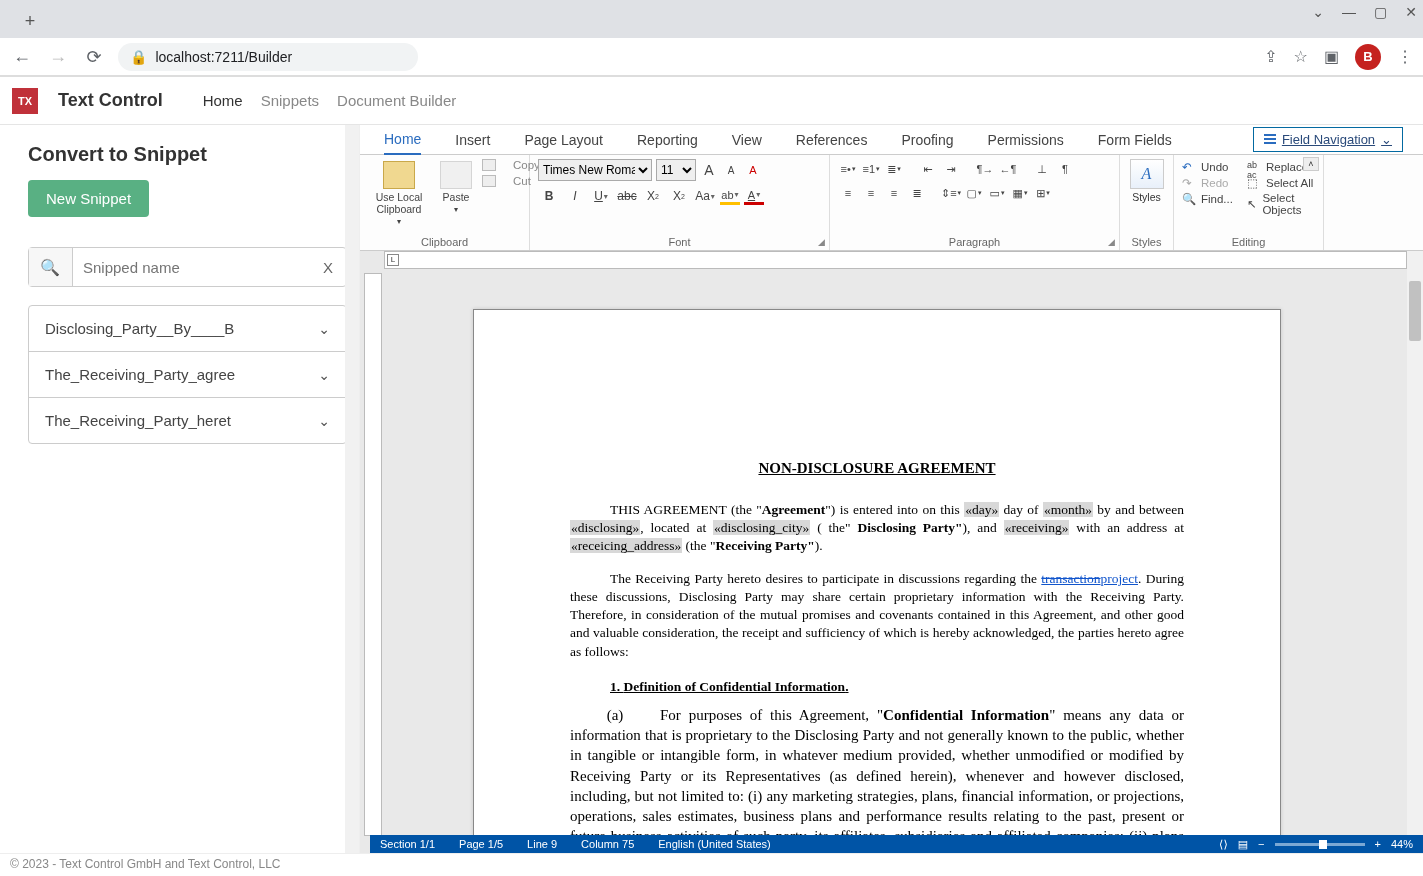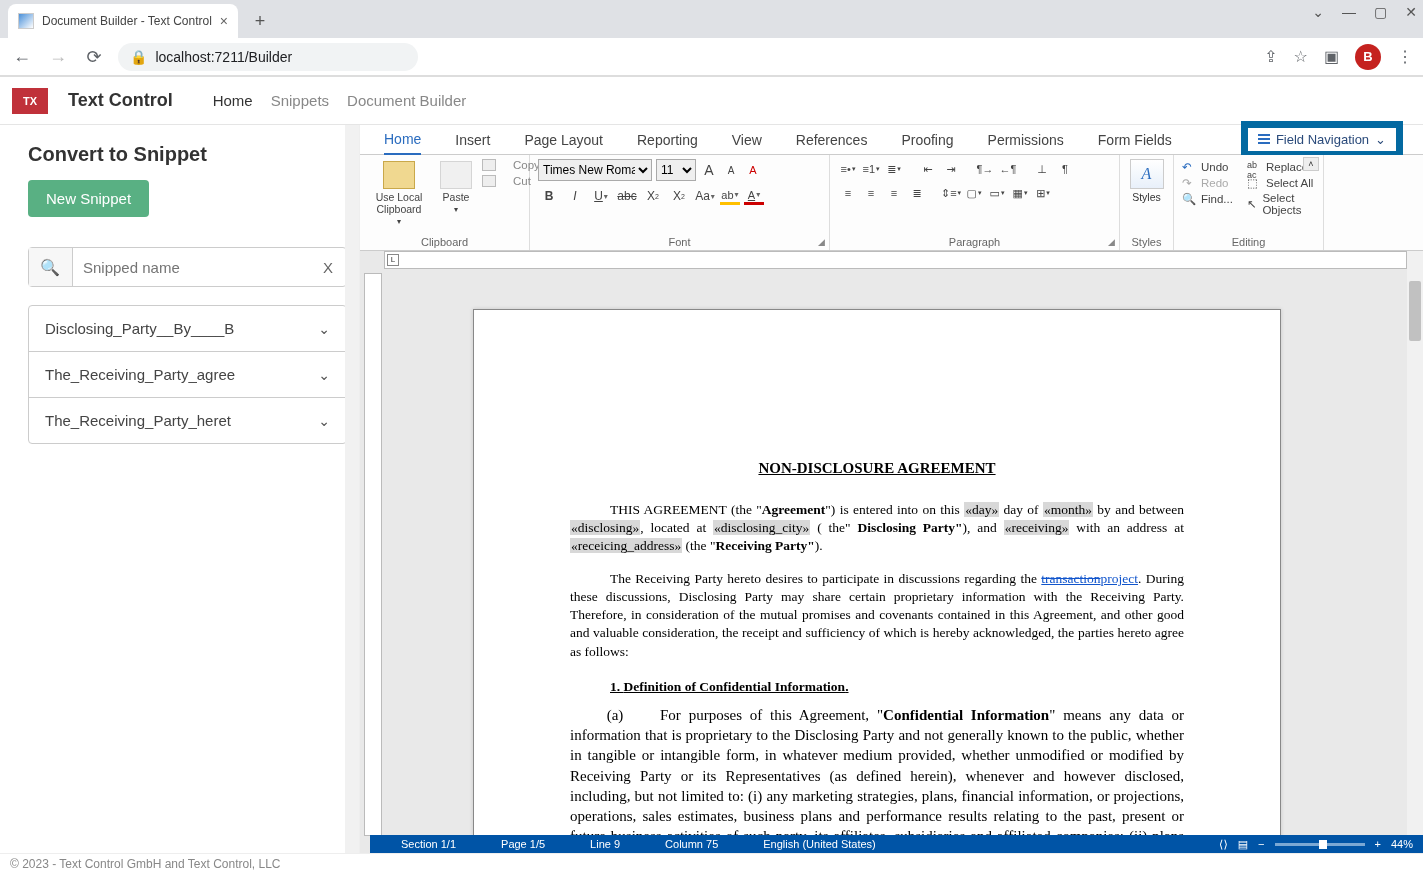--- a/index.html
+++ b/index.html
@@ -18,21 +18,21 @@
 .url-field { flex: 0 0 auto; display: flex; align-items: center; gap: 8px; height: 28px; border-radius: 14px; background: #f1f3f4; padding: 0 12px; color: #5f6368; font-size: 14px; min-width: 300px; }
 .url-field .url-text { color: #202124; }
 .right-icons { margin-left: auto; display: flex; align-items: center; gap: 16px; color: #5f6368; font-size: 16px; }
 .avatar { width: 26px; height: 26px; border-radius: 50%; background: #c5221f; color: #fff; display: flex; align-items: center; justify-content: center; font-weight: bold; font-size: 13px; }
 
 
 .win-ctrl { position: absolute; top: 4px; right: 6px; display: flex; gap: 18px; color: #555; font-size: 14px; }
 
 
 .app-header { height: 48px; display: flex; align-items: center; padding: 0 12px; gap: 20px; border-bottom: 1px solid #e5e5e5; }
-.logo { width: 36px; height: 26px; background: #c0313a; color: #fff; font-weight: bold; font-size: 11px; display: flex; align-items: center; justify-content: center; }
+.logo { width: 26px; height: 26px; background: #c0313a; color: #fff; font-weight: bold; font-size: 11px; display: flex; align-items: center; justify-content: center; }
 .brand { font-size: 18px; font-weight: 600; color: #333; }
 .nav-links { display: flex; gap: 18px; margin-left: 20px; }
 .nav-link { color: #888; font-size: 15px; }
 .nav-link.active { color: #333; }
 
 
 .main { display: flex; height: calc(876px - 38px - 38px - 48px - 23px); }
 .side-panel { width: 360px; padding: 18px 12px 18px 28px; overflow-y: auto; border-right: 1px solid #eee; position: relative; }
 .side-panel h2 { font-size: 20px; font-weight: 600; margin-bottom: 14px; }
 .new-snippet-btn { background: #59b083; color: #fff; border: none; padding: 10px 18px; font-size: 15px; border-radius: 4px; margin-bottom: 30px; }
@@ -44,21 +44,21 @@
 .snippet-item { padding: 14px 16px; display: flex; align-items: center; justify-content: space-between; border-bottom: 1px solid #ccc; color: #444; font-size: 15px; }
 .snippet-item:last-child { border-bottom: none; }
 .snippet-item .chev { color: #555; font-size: 14px; }
 .side-scroll { position: absolute; right: 0; top: 0; width: 14px; height: 100%; background: #f1f1f1; }
 
 
 .editor { flex: 1; display: flex; flex-direction: column; background: #fff; position: relative; }
 .ribbon-tabs { height: 30px; display: flex; align-items: center; padding: 0 20px 0 24px; gap: 34px; font-size: 14px; color: #444; border-bottom: 1px solid #ccc; }
 .ribbon-tabs .t { padding: 6px 0; }
 .ribbon-tabs .t.active { color: #2a6cbf; border-bottom: 2px solid #2a6cbf; }
-.ribbon-tabs .field-nav { margin-left: auto; border: 7px solid #0369a1; padding: 4px 10px; display: flex; align-items: center; gap: 6px; color: #2a4a7a; font-size: 13px; }
+.ribbon-tabs .field-nav { margin-left: auto; border: 1px solid #0369a1; padding: 4px 10px; display: flex; align-items: center; gap: 6px; color: #2a4a7a; font-size: 13px; text-decoration: underline; }
 .ribbon-tabs .field-nav .grid-ic { width: 12px; height: 12px; display: inline-block; background: repeating-linear-gradient(#2a6cbf,#2a6cbf 2px,transparent 2px,transparent 4px); }
 
 .ribbon-body { height: 96px; display: flex; border-bottom: 1px solid #ccc; background: #fdfdfd; position: relative; }
 .ribbon-group { border-right: 1px solid #ddd; padding: 4px 8px 2px 8px; display: flex; flex-direction: column; position: relative; }
 .ribbon-group .label { position: absolute; bottom: 2px; left: 0; right: 0; text-align: center; font-size: 11px; color: #666; }
 .ribbon-group .launcher { position: absolute; bottom: 3px; right: 4px; font-size: 9px; color: #888; }
 
 .clipboard-group { width: 170px; }
 .clip-body { display: flex; gap: 6px; }
 .big-btn { display: flex; flex-direction: column; align-items: center; gap: 2px; padding: 2px 4px; font-size: 10.5px; color: #444; text-align: center; }
@@ -108,45 +108,40 @@
 .sec-head { font-weight: bold; text-decoration: underline; font-size: 13.5px; margin: 18px 0 10px 0; }
 .sec-head .num { display: inline-block; width: 40px; text-indent: 40px; }
 .sub-para { font-size: 15px; text-align: justify; line-height: 1.35; }
 .sub-para .let { display: inline-block; width: 90px; text-align: center; }
 
 .v-scroll { position: absolute; right: 0; top: 0; width: 16px; bottom: 0; background: #f1f1f1; }
 .v-scroll .thumb { position: absolute; left: 2px; right: 2px; top: 30px; height: 60px; background: #c1c1c1; border-radius: 2px; }
 
 
 .status-bar { height: 18px; background: #0054a6; color: #fff; font-size: 11px; display: flex; align-items: center; padding: 0 10px; gap: 24px; position: absolute; left: 370px; right: 0; bottom: 23px; }
-.status-bar .seg { white-space: nowrap; margin-left: 21px; }
+.status-bar .seg { white-space: nowrap; }
 .status-bar .zoom { margin-left: auto; display: flex; align-items: center; gap: 10px; }
 .zoom-track { width: 90px; height: 3px; background: #7ba8d4; position: relative; }
 .zoom-track .zt { position: absolute; top: -3px; left: 44px; width: 8px; height: 9px; background: #fff; }
 
 
 .app-footer { position: absolute; bottom: 0; left: 0; right: 0; height: 23px; border-top: 1px solid #eee; padding: 3px 10px; font-size: 12px; color: #888; background: #fff; }
 </style>
 </head>
 <body>
 
 <div class="win-ctrl">
   <span>⌄</span>
   <span>—</span>
   <span>▢</span>
   <span>✕</span>
 </div>
 
 <div class="browser-chrome">
   <div class="tab-strip">
-    <div class="tab">
-      <span class="favicon"></span>
-      <span>Document Builder - Text Control</span>
-      <span class="close">×</span>
-    </div>
     <div class="new-tab">+</div>
   </div>
   <div class="addr-bar">
     <span class="nav-btn">←</span>
     <span class="nav-btn disabled">→</span>
     <span class="nav-btn">⟳</span>
     <div class="url-field">
       <span>🔒</span>
       <span class="url-text">localhost:7211/Builder</span>
     </div>

